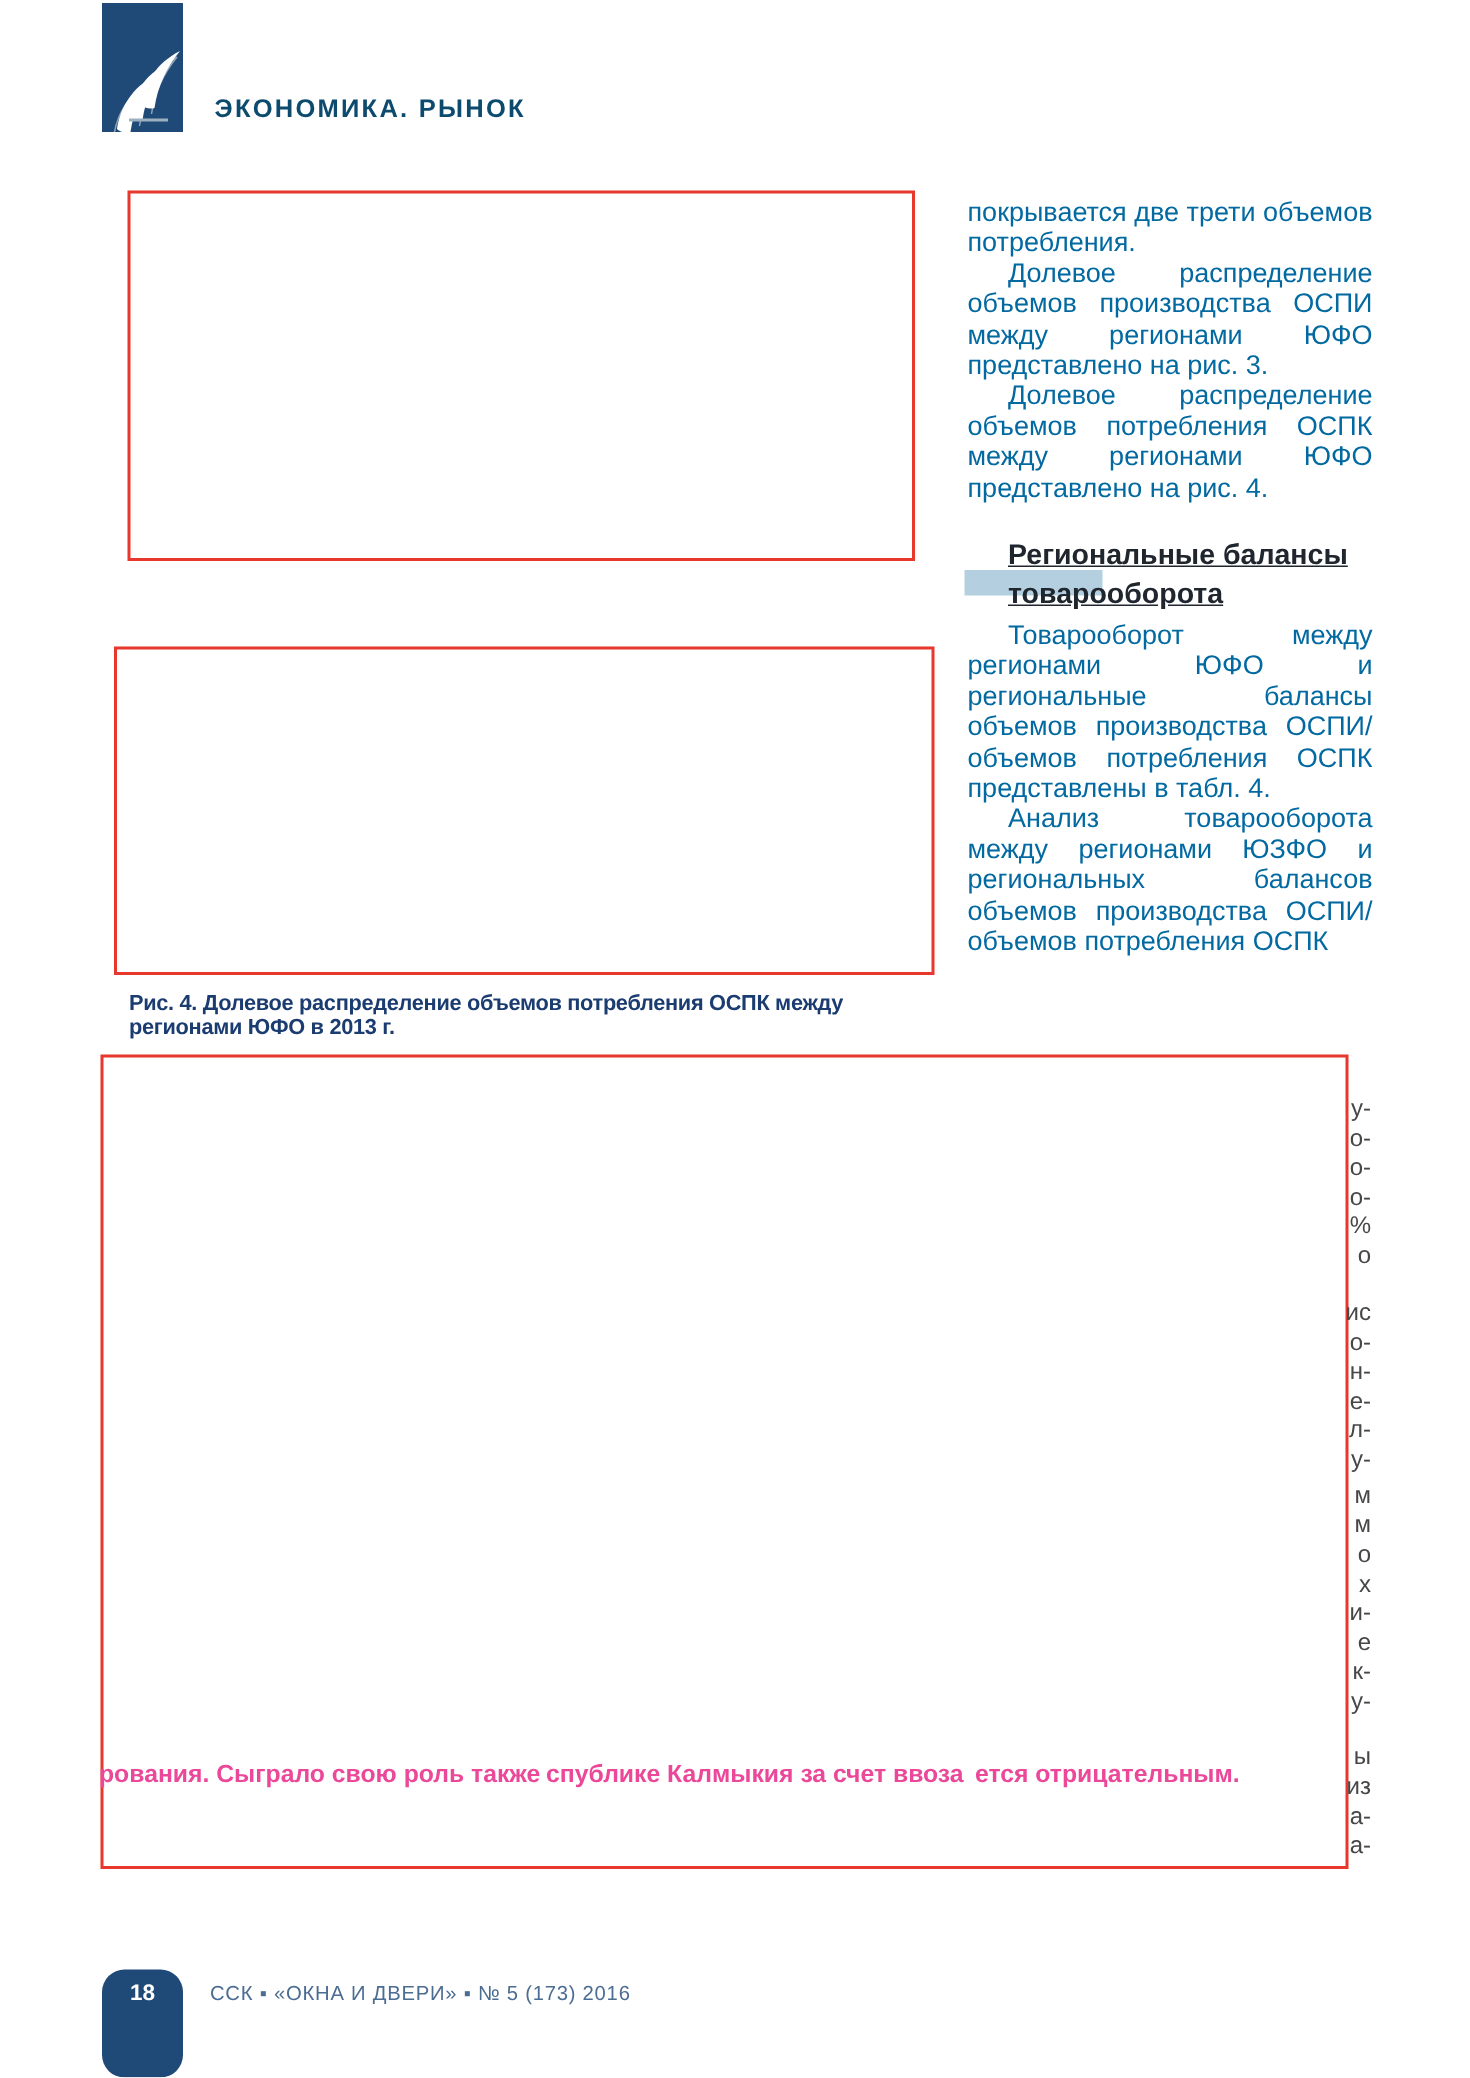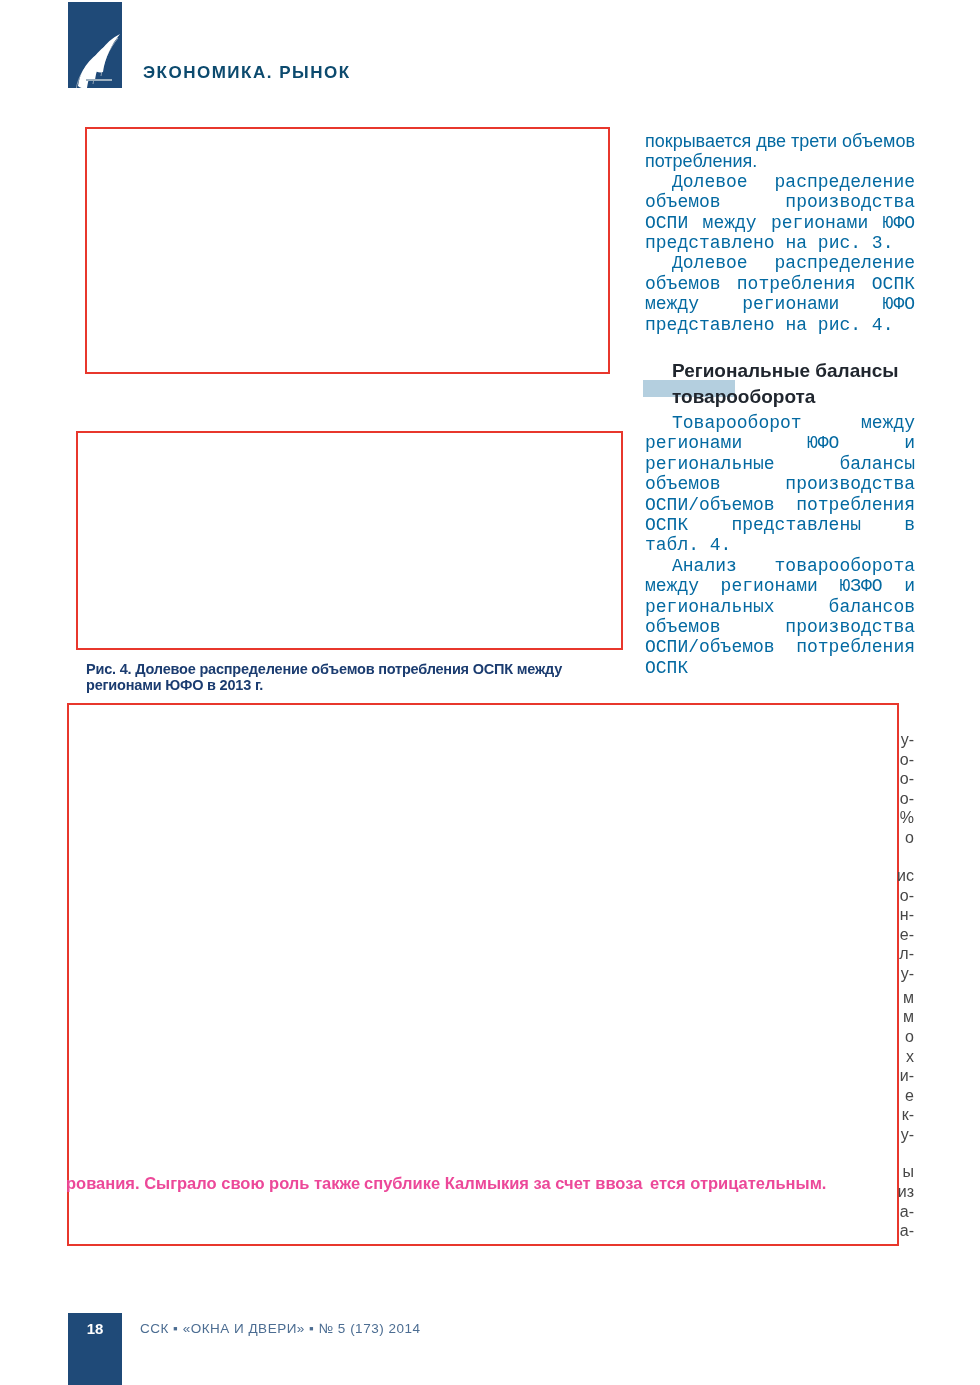--- a/index.html
+++ b/index.html
@@ -22,40 +22,40 @@
         color:#1b3c70;letter-spacing:-0.2px;}
   .cap1{top:396px;}
   .cap2{top:661px;}
 
   
   .col{position:absolute;left:645px;width:270px;color:#0369a1;font-size:18px;
         line-height:20.4px;text-align:justify;}
   .colA{top:131px;}
   .colB{top:413px;}
   .col p{margin:0;}
-  .col p.indent{text-indent:27px;font-family:Liberation Mono, monospace;}
+  .col p.indent{text-indent:27px;}
 
   .col-heading{position:absolute;left:645px;top:358px;width:280px;font-size:19px;
-        line-height:26px;font-weight:bold;color:#20262e;padding-left:27px;box-sizing:border-box;z-index:2;}
+        line-height:26px;font-weight:bold;color:#20262e;padding-left:27px;box-sizing:border-box;z-index:2;text-decoration:underline;}
   .heading-bar{position:absolute;left:643px;top:380px;width:92px;height:17px;
         background:#b4cfdf;z-index:1;}
 
   
   .fragments{position:absolute;left:870px;top:0;width:44px;height:1385px;z-index:3;}
   .fragment{position:absolute;right:0;width:44px;text-align:right;font-size:16px;
         line-height:18px;color:#474747;}
 
   
   .bottom-line{position:absolute;top:1174px;font-size:16.5px;color:#ec4899;white-space:nowrap;font-weight:bold;}
   .bl1{left:66px;}
   .bl2{left:364px;}
   .bl3{left:650px;}
 
   
-  .footer-block{position:absolute;left:68px;top:1313px;width:54px;height:72px;background:#1f4a78;}
+  .footer-block{position:absolute;left:68px;top:1313px;width:54px;height:72px;background:#1f4a78;border-radius:15px;}
   .footer-pagenum{display:block;text-align:center;margin-top:7px;color:#ffffff;
         font-size:15px;font-weight:bold;}
   .footer-text{position:absolute;left:140px;top:1321px;font-size:13.5px;color:#4c6d92;
         letter-spacing:0.5px;}
 </style>
 </head>
 <body>
 
 <div class="page">
 
@@ -127,15 +127,15 @@
       <div class="fragment" style="top: 1222px;">а-</div>
     </div>
 
   <div class="bottom-line bl1">рования. Сыграло свою роль также</div>
   <div class="bottom-line bl2">спублике Калмыкия за счет ввоза</div>
   <div class="bottom-line bl3">ется отрицательным.</div>
 
   <div class="footer-block">
     <span class="footer-pagenum">18</span>
   </div>
-  <div class="footer-text">ССК ▪ «ОКНА И ДВЕРИ» ▪ № 5 (173) 2014</div>
+  <div class="footer-text">ССК ▪ «ОКНА И ДВЕРИ» ▪ № 5 (173) 2016</div>
 
 </div>
 
 </body></html>

